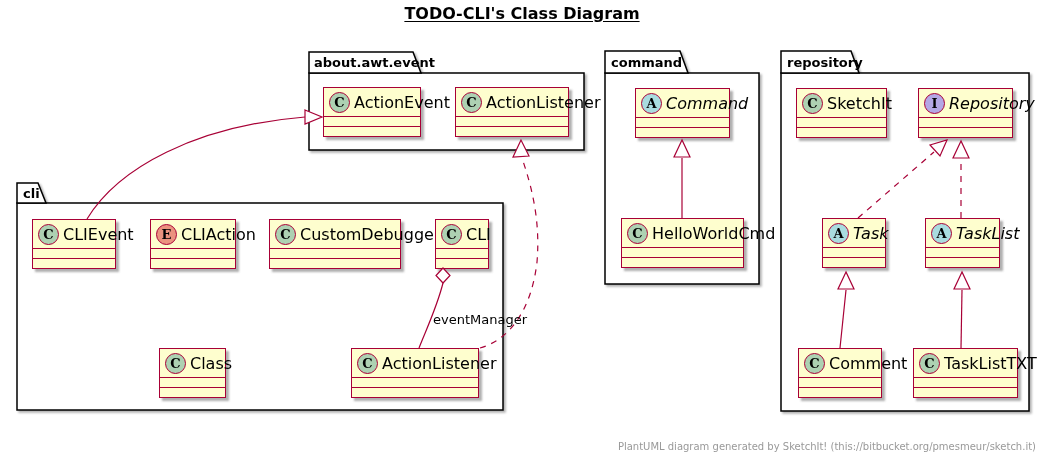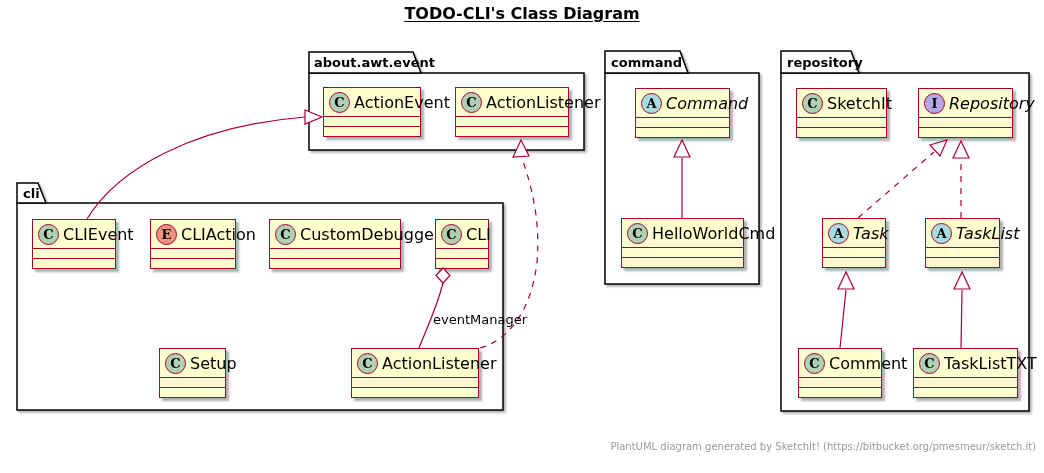--- a/index.html
+++ b/index.html
@@ -171,21 +171,21 @@
     <div class="cls-head">
       <span class="spot spot-c">C</span>
       <span class="cls-name">CLI</span>
     </div>
     <div class="comp"></div>
     <div class="comp"></div>
   </div>
   <div class="cls" style="left:159px;top:348px;width:65px;">
     <div class="cls-head">
       <span class="spot spot-c">C</span>
-      <span class="cls-name">Setup</span>
+      <span class="cls-name">Class</span>
     </div>
     <div class="comp"></div>
     <div class="comp"></div>
   </div>
   <div class="cls" style="left:351px;top:348px;width:126px;">
     <div class="cls-head">
       <span class="spot spot-c">C</span>
       <span class="cls-name">ActionListener</span>
     </div>
     <div class="comp"></div>
@@ -231,16 +231,16 @@
 
     <g>
       <path d="M 443,283 C 437,307 426,330 419,348" fill="none" stroke="#A80036" stroke-width="1.2"></path>
       <polygon points="443,268 450,275.5 443,283 436,275.5" fill="#ffffff" stroke="#A80036" stroke-width="1.2"></polygon>
     </g>
   </svg>
 
   <div class="rel-label" style="left:433px;top:303px;margin-top:9px;">eventManager</div>
 
   <div class="footer">
-    <div>PlantUML diagram generated by SketchIt! (https://bitbucket.org/pmesmeur/sketch.it)</div>
+    <div>PlantUML diagram generated by SketchIt! (this://bitbucket.org/pmesmeur/sketch.it)</div>
   </div>
 
 </div>
 
 </body></html>

